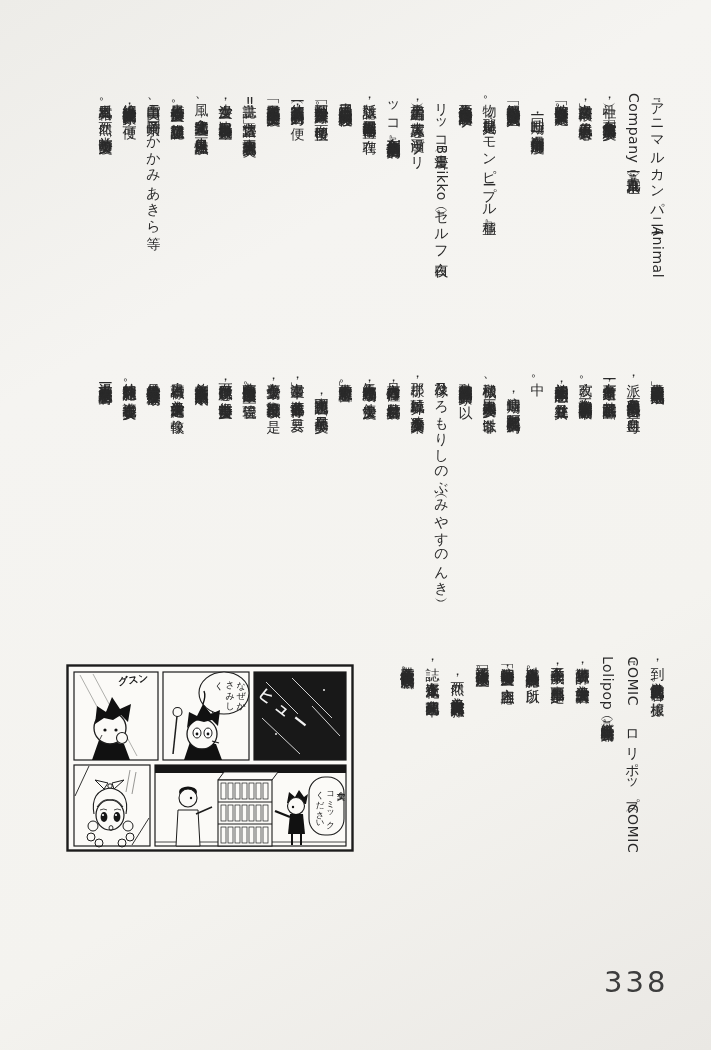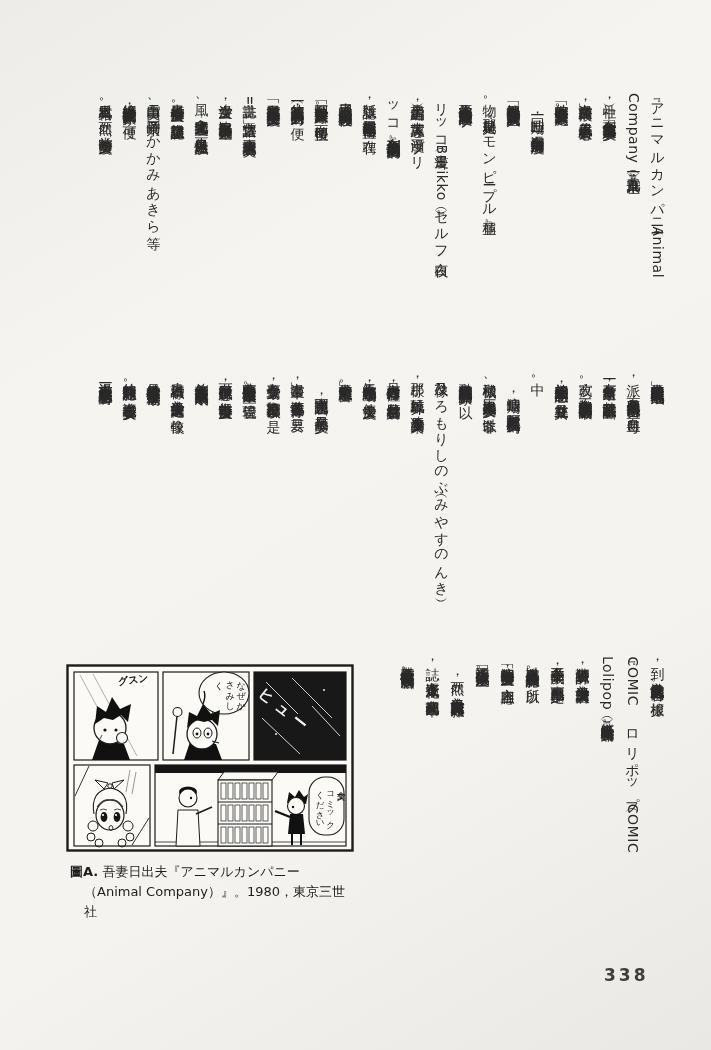--- a/index.html
+++ b/index.html
@@ -37,21 +37,21 @@
               transform:rotate(38deg); transform-origin:left top; font-weight:bold; }
   .bubble-request { left:249px; top:121px; height:48px; font-size:8.5px; line-height:10.5px; }
   .bubble-request span { display:block; }
 
   .caption { margin-top:10px; padding-left:4px; font-size:13px; line-height:1.55; color:#1e1e1e; }
   .caption .cap-label { font-weight:bold; }
   .caption .cap2 { padding-left:14px; }
 
   .page-number {
     position:absolute; left:604px; top:965px;
-    font-size:17px; font-weight:bold; letter-spacing:3px; color:#3d3d3d;
+    font-size:29px; font-weight:normal; letter-spacing:3px; color:#3d3d3d;
   }
 </style>
 </head>
 <body>
 
 <div class="page">
 
   <div class="vband" id="band1">
       <span class="vcol">『アニマルカンパニー（Animal</span>
       <span class="vcol">Company）』（一九八〇・東京三世</span>
@@ -246,24 +246,17 @@
           <span>さみしく</span>
         </div>
       <div class="overlay sfx-wind">ヒュー</div>
       <div class="overlay bubble-request v-text">
           <span>美少女</span>
           <span>コミック</span>
           <span>ください</span>
         </div>
     </div>
 
-    <div class="caption">
-      <div>
-        <span class="cap-label">圖A.</span>
-        <span>吾妻日出夫『アニマルカンパニー</span>
-      </div>
-      <div class="cap2">（Animal Company）』。1980，東京三世社</div>
-    </div>
   </div>
 
   <div class="page-number">338</div>
 
 </div>
 
 </body></html>

